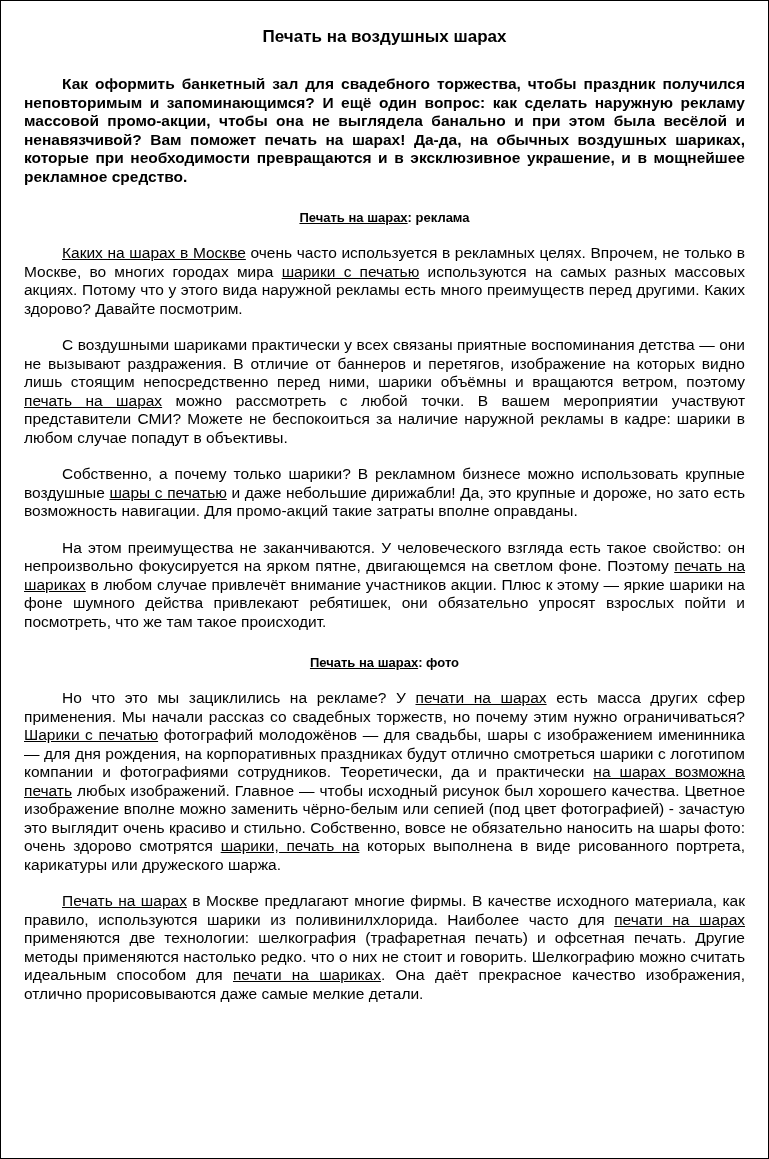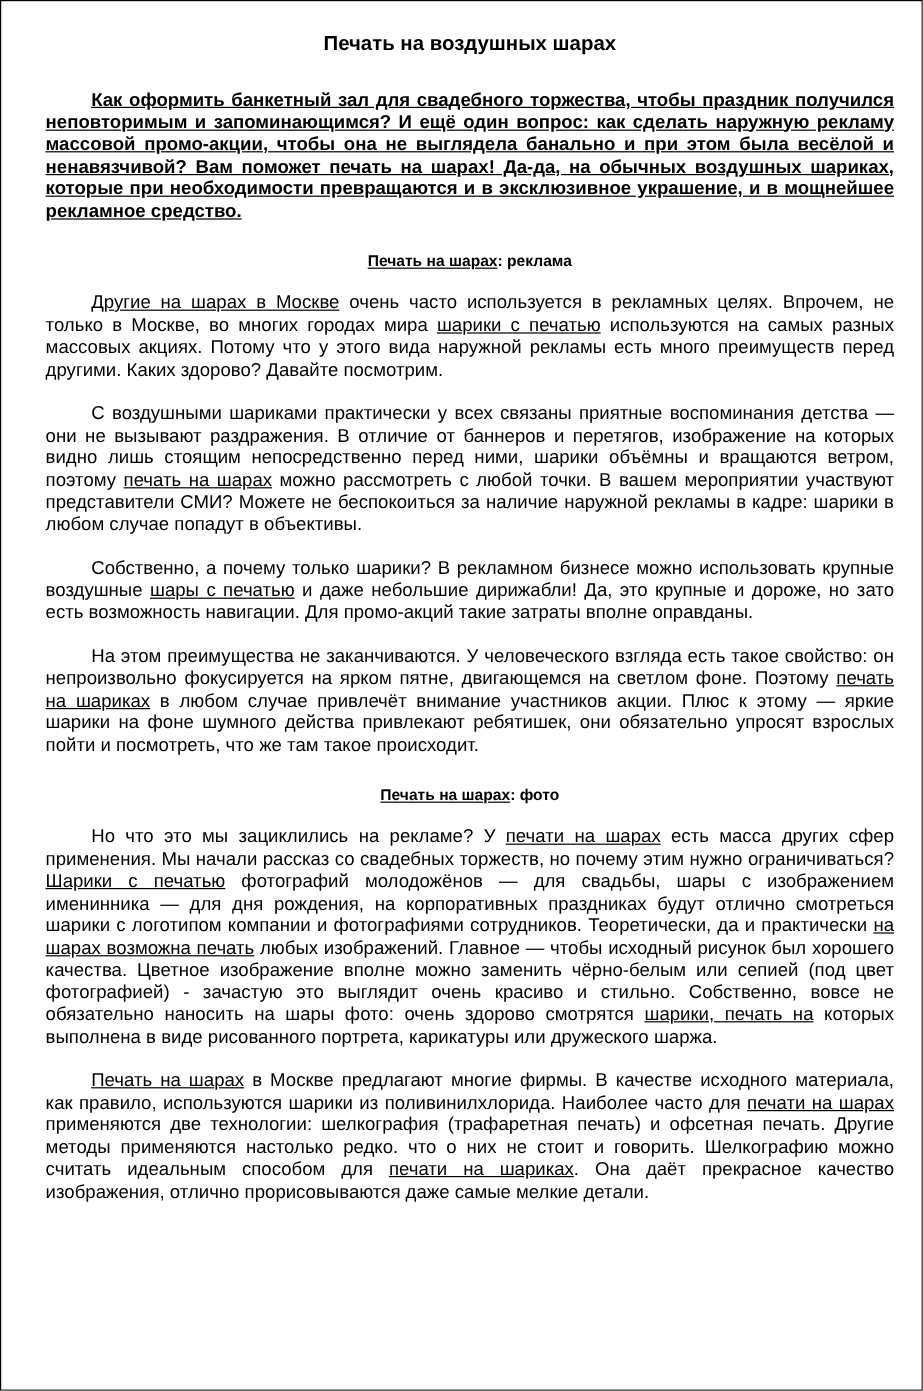--- a/index.html
+++ b/index.html
@@ -4,21 +4,21 @@
 <style>
   * { box-sizing: border-box; }
   html, body { margin: 0; padding: 0; background: #ffffff; }
   body { width: 769px; }
 
   .page {
     width: 769px;
     height: 1159px;
     border: 1px solid #000000;
     background: #ffffff;
-    padding: 12px 23px 20px 37px;
+    padding: 12px 23px 20px 23px;
     overflow: hidden;
     font-family: "Liberation Sans", sans-serif;
     font-size: 15.5px;
     line-height: 18.5px;
     color: #000000;
   }
 
   .title {
     font-size: 17px;
     line-height: 20px;
@@ -34,35 +34,35 @@
     text-align: center;
     margin: 22px 0 16px 0;
   }
 
   .para {
     text-align: justify;
     text-indent: 38px;
     margin: 0 0 18px 0;
   }
 
-  .intro { font-weight: bold; text-decoration: underline; }
+  .intro { font-weight: bold; }
 
   .u { text-decoration: underline; }
 </style>
 </head>
 <body>
 
 <div class="page">
 
   <h1 class="title">Печать на воздушных шарах</h1>
 
   <p class="para intro"><span>Как оформить банкетный зал для свадебного торжества, чтобы праздник получился неповторимым и запоминающимся? И ещё один вопрос: как сделать наружную рекламу массовой промо-акции, чтобы она не выглядела банально и при этом была весёлой и ненавязчивой? Вам поможет печать на шарах! Да-да, на обычных воздушных шариках, которые при необходимости превращаются и в эксклюзивное украшение, и в мощнейшее рекламное средство.</span></p>
 
   <h2 class="heading"><span class="u">Печать на шарах</span><span>: реклама</span></h2>
-  <p class="para"><span class="u">Другие на шарах в Москве</span><span> очень часто используется в рекламных целях. Впрочем, не только в Москве, во многих городах мира </span><span class="u">шарики с печатью</span><span> используются на самых разных массовых акциях. Потому что у этого вида наружной рекламы есть много преимуществ перед другими. Каких здорово? Давайте посмотрим.</span></p>
+  <p class="para"><span class="u">Каких на шарах в Москве</span><span> очень часто используется в рекламных целях. Впрочем, не только в Москве, во многих городах мира </span><span class="u">шарики с печатью</span><span> используются на самых разных массовых акциях. Потому что у этого вида наружной рекламы есть много преимуществ перед другими. Каких здорово? Давайте посмотрим.</span></p>
   <p class="para"><span>С воздушными шариками практически у всех связаны приятные воспоминания детства — они не вызывают раздражения. В отличие от баннеров и перетягов, изображение на которых видно лишь стоящим непосредственно перед ними, шарики объёмны и вращаются ветром, поэтому </span><span class="u">печать на шарах</span><span> можно рассмотреть с любой точки. В вашем мероприятии участвуют представители СМИ? Можете не беспокоиться за наличие наружной рекламы в кадре: шарики в любом случае попадут в объективы.</span></p>
   <p class="para"><span>Собственно, а почему только шарики? В рекламном бизнесе можно использовать крупные воздушные </span><span class="u">шары с печатью</span><span> и даже небольшие дирижабли! Да, это крупные и дороже, но зато есть возможность навигации. Для промо-акций такие затраты вполне оправданы.</span></p>
   <p class="para"><span>На этом преимущества не заканчиваются. У человеческого взгляда есть такое свойство: он непроизвольно фокусируется на ярком пятне, двигающемся на светлом фоне. Поэтому </span><span class="u">печать на шариках</span><span> в любом случае привлечёт внимание участников акции. Плюс к этому — яркие шарики на фоне шумного действа привлекают ребятишек, они обязательно упросят взрослых пойти и посмотреть, что же там такое происходит.</span></p>
 
   <h2 class="heading"><span class="u">Печать на шарах</span><span>: фото</span></h2>
   <p class="para"><span>Но что это мы зациклились на рекламе? У </span><span class="u">печати на шарах</span><span> есть масса других сфер применения. Мы начали рассказ со свадебных торжеств, но почему этим нужно ограничиваться? </span><span class="u">Шарики с печатью</span><span> фотографий молодожёнов — для свадьбы, шары с изображением именинника — для дня рождения, на корпоративных праздниках будут отлично смотреться шарики с логотипом компании и фотографиями сотрудников. Теоретически, да и практически </span><span class="u">на шарах возможна печать</span><span> любых изображений. Главное — чтобы исходный рисунок был хорошего качества. Цветное изображение вполне можно заменить чёрно-белым или сепией (под цвет фотографией) - зачастую это выглядит очень красиво и стильно. Собственно, вовсе не обязательно наносить на шары фото: очень здорово смотрятся </span><span class="u">шарики, печать на</span><span> которых выполнена в виде рисованного портрета, карикатуры или дружеского шаржа.</span></p>
 
   <p class="para"><span class="u">Печать на шарах</span><span> в Москве предлагают многие фирмы. В качестве исходного материала, как правило, используются шарики из поливинилхлорида. Наиболее часто для </span><span class="u">печати на шарах</span><span> применяются две технологии: шелкография (трафаретная печать) и офсетная печать. Другие методы применяются настолько редко. что о них не стоит и говорить. Шелкографию можно считать идеальным способом для </span><span class="u">печати на шариках</span><span>. Она даёт прекрасное качество изображения, отлично прорисовываются даже самые мелкие детали.</span></p>
 
 </div>

